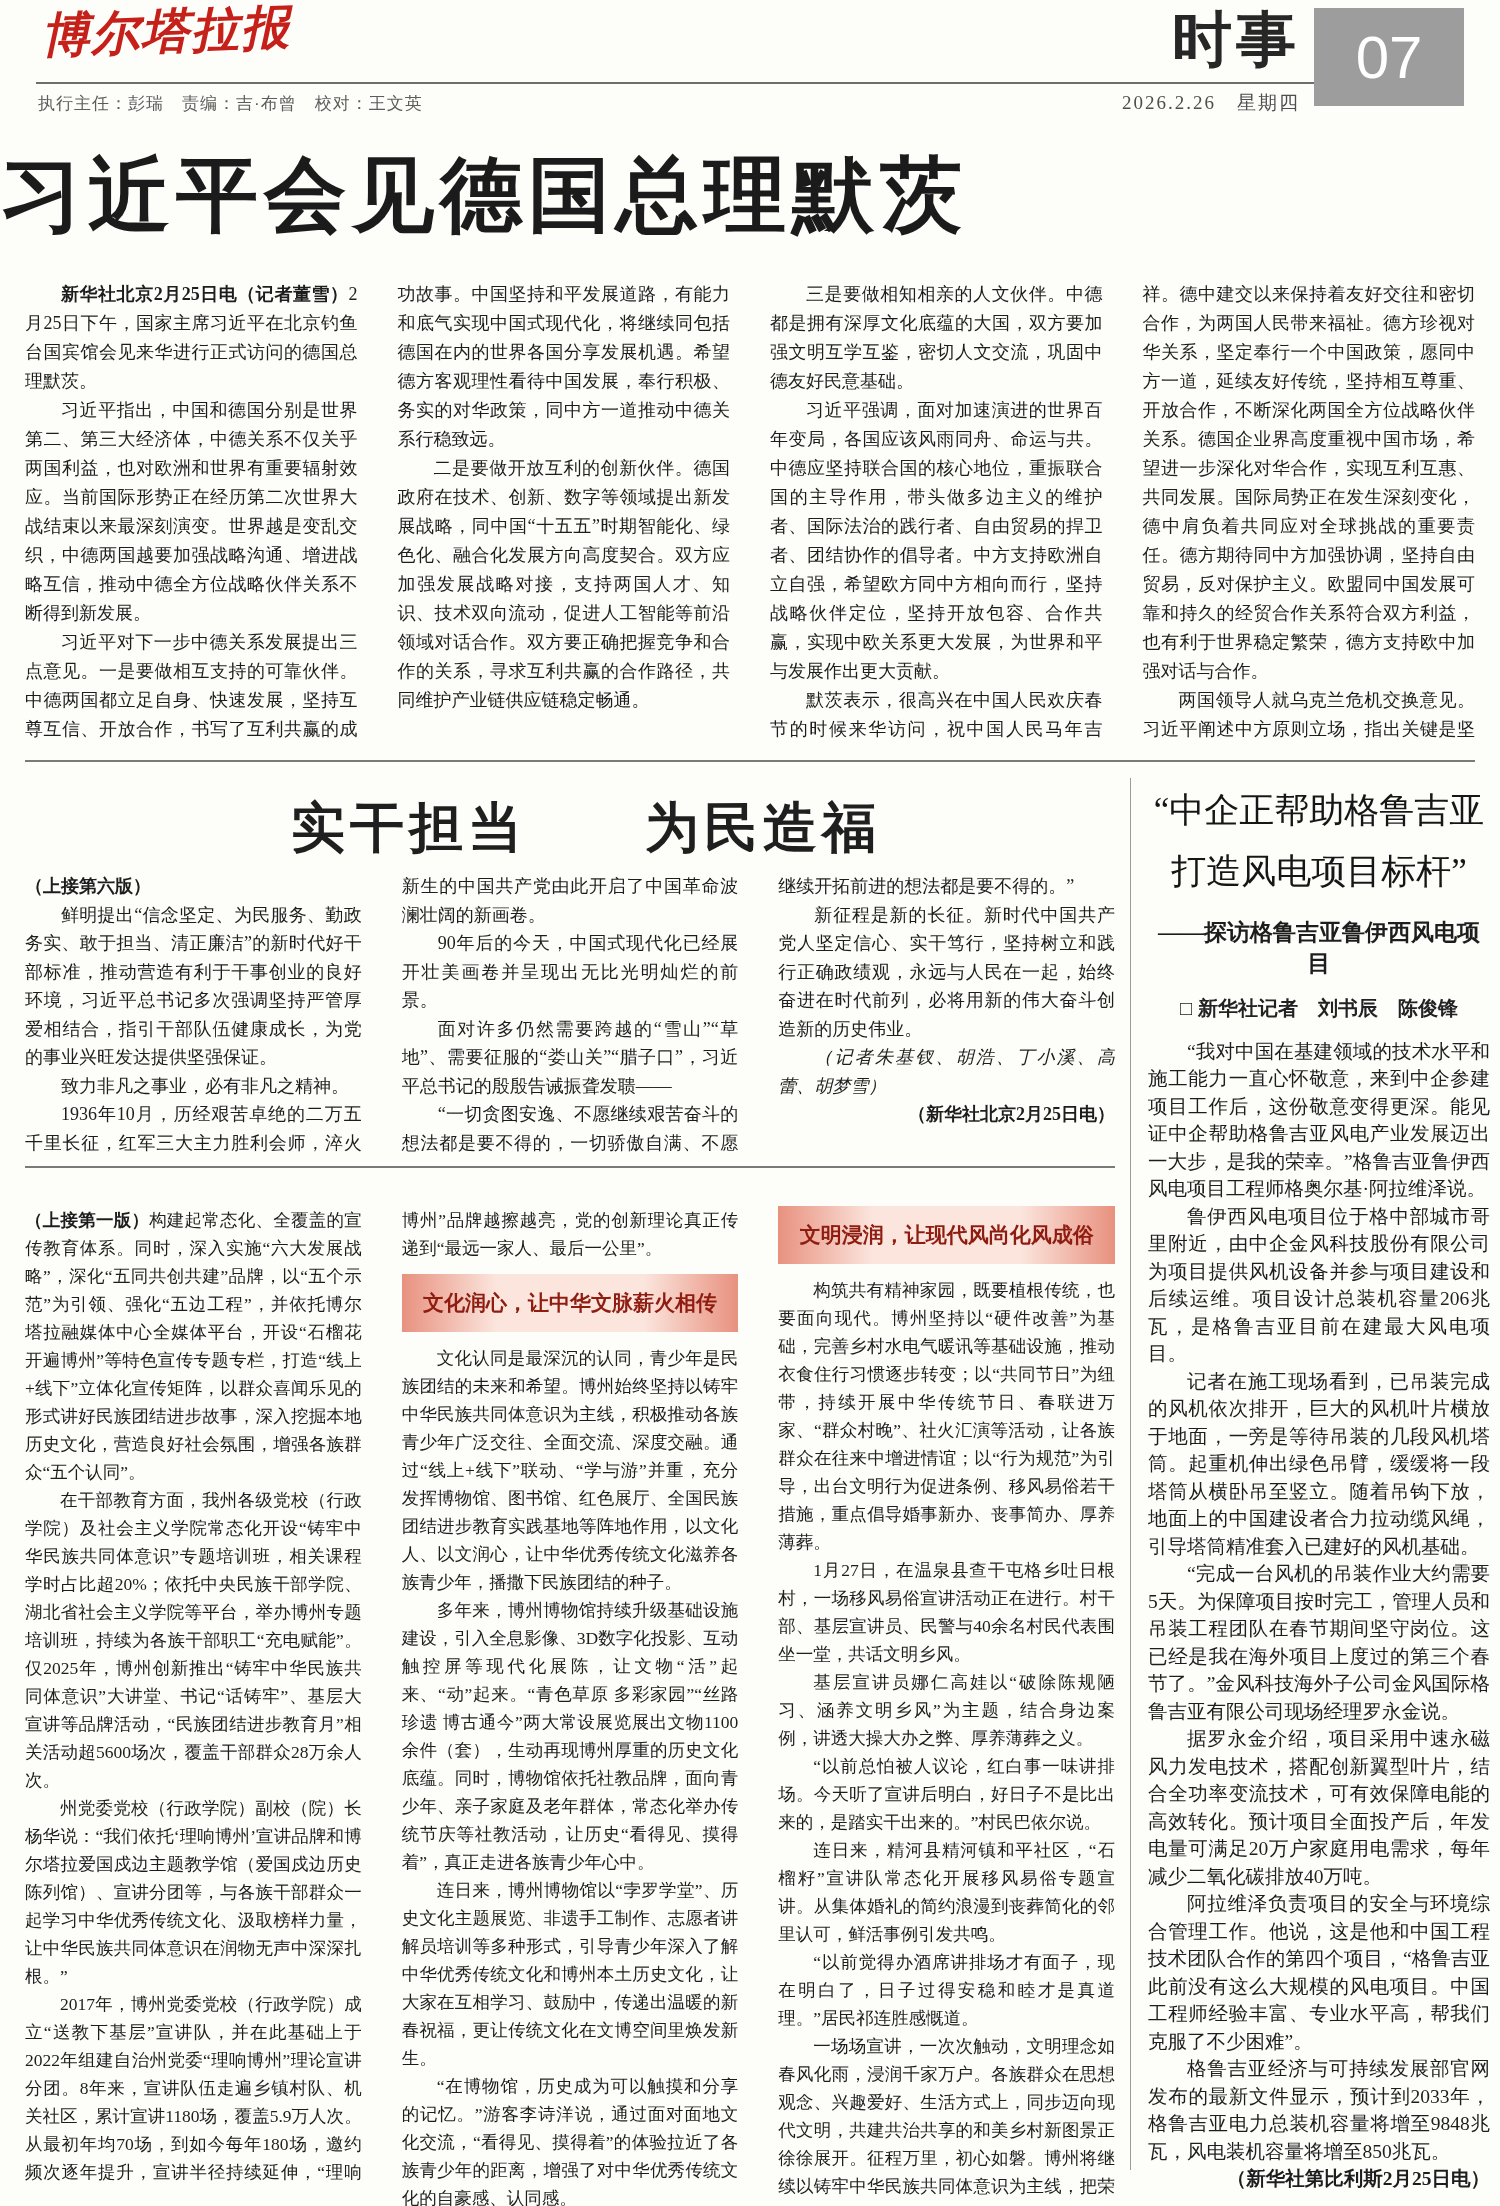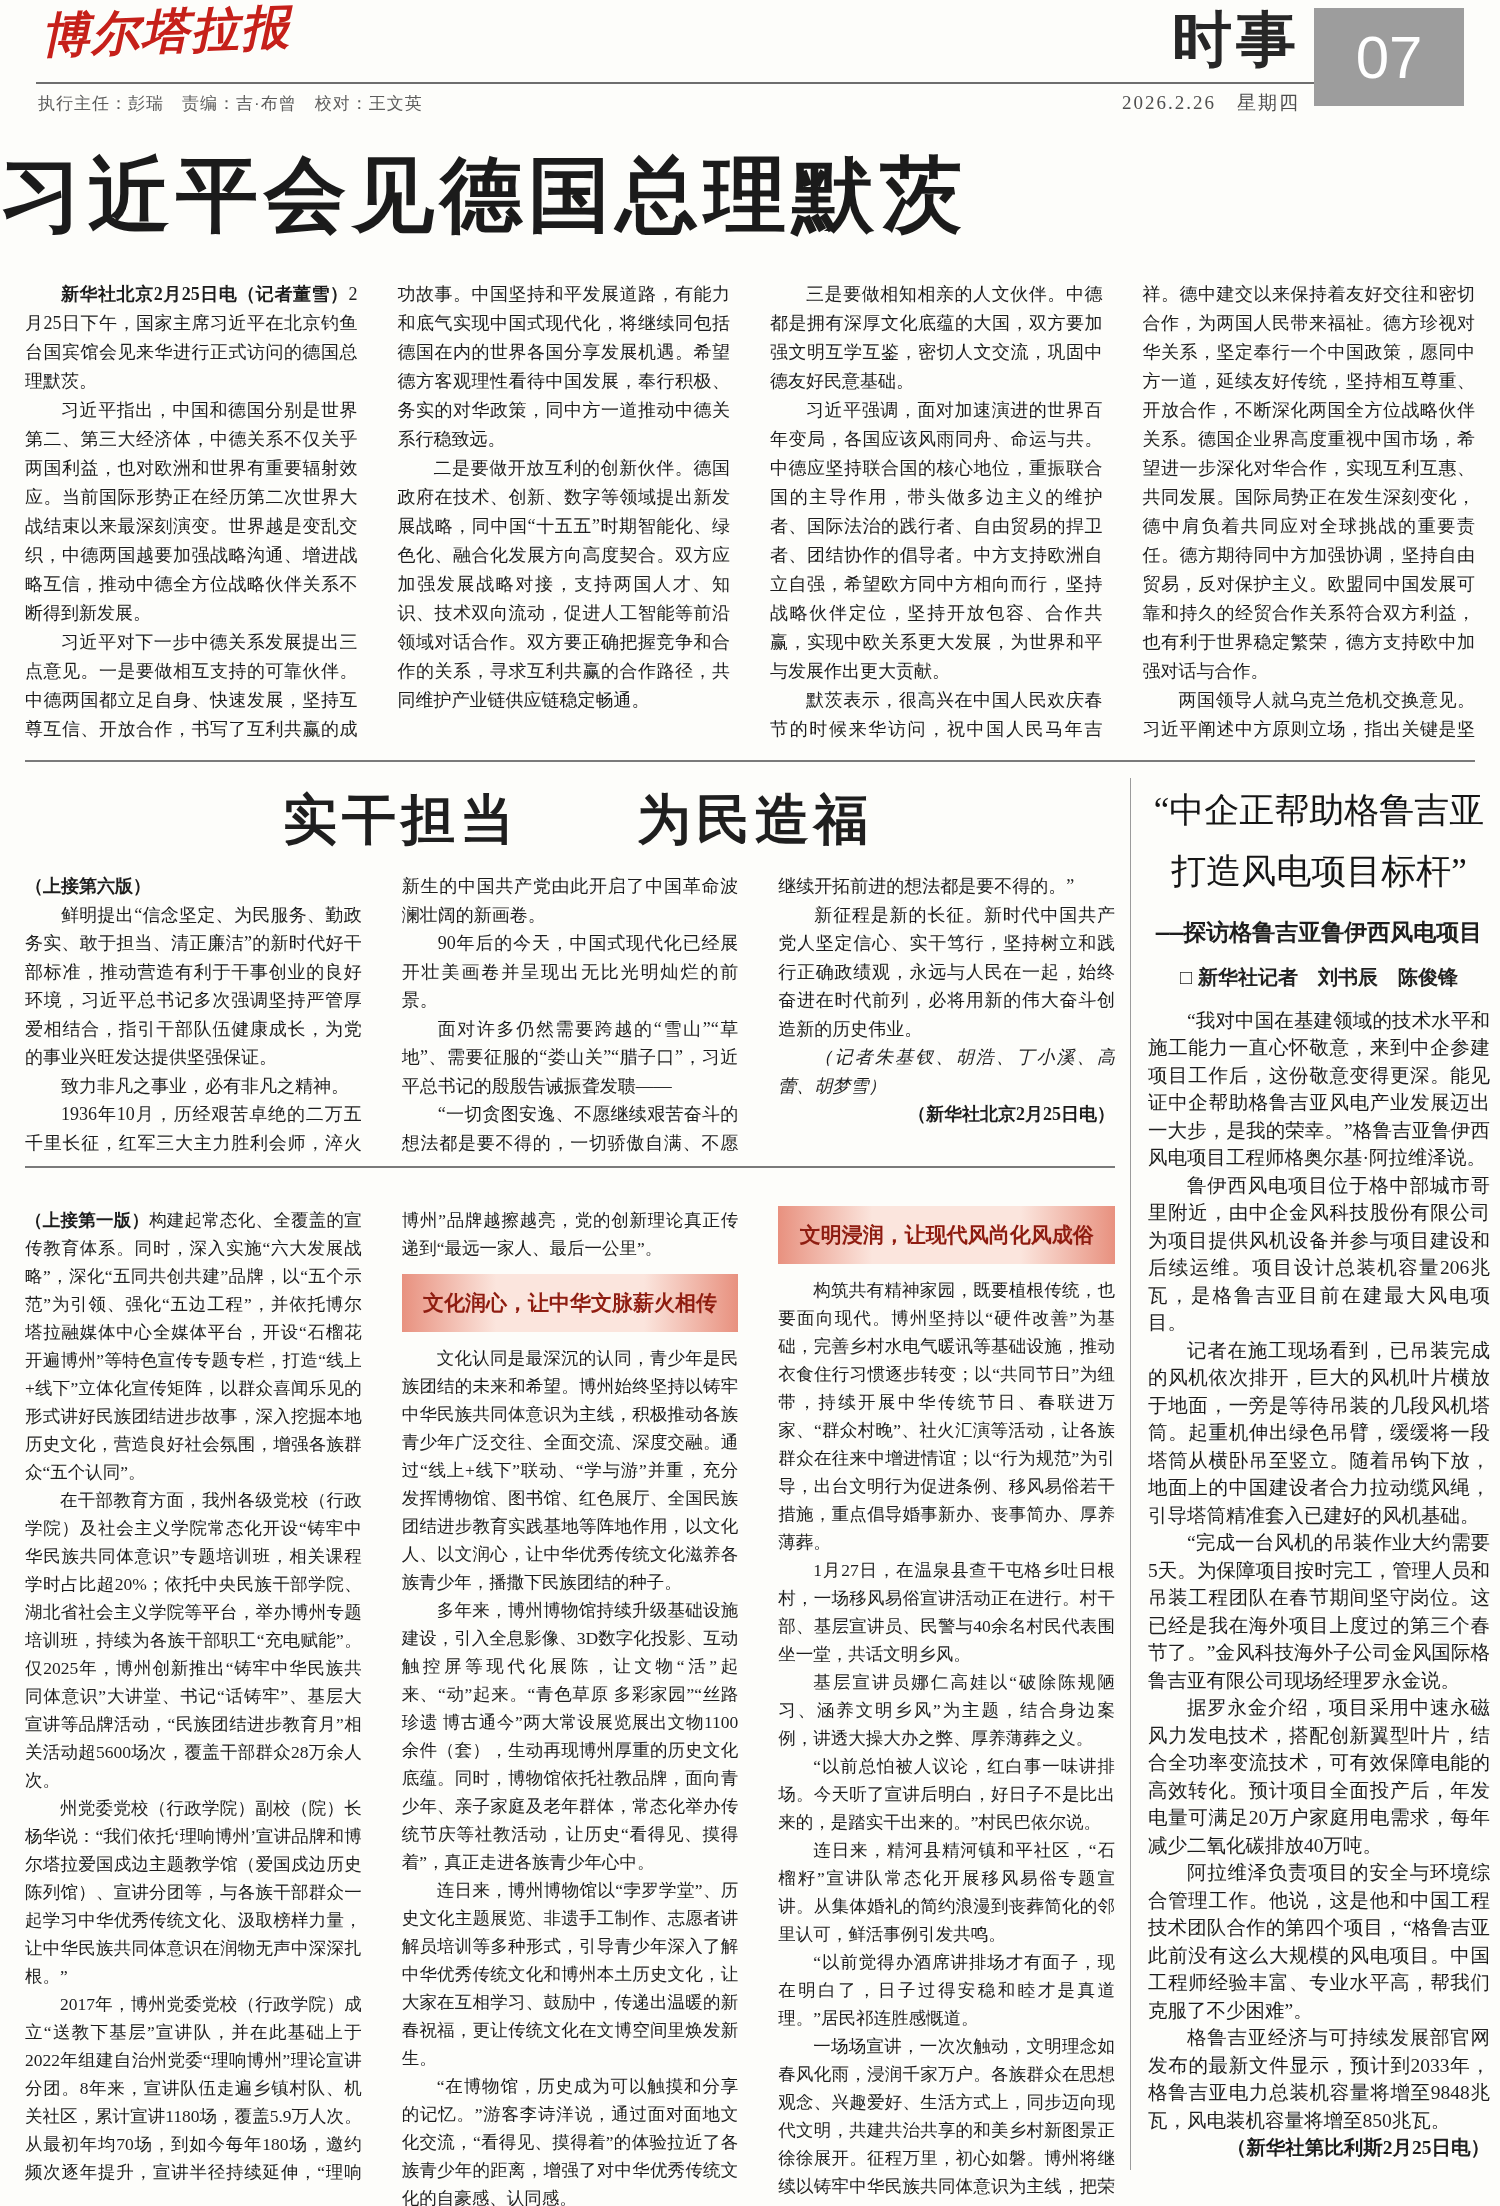--- a/index.html
+++ b/index.html
@@ -40,21 +40,21 @@
     column-count:4;column-gap:40px;column-fill:auto;
     font-size:18px;line-height:29px;text-align:justify;overflow:hidden;
   }
   p{margin:0;text-indent:2em;}
   .noind{text-indent:0;}
   .bold{font-weight:bold;}
   b{font-weight:bold;}
   .rule-h1{position:absolute;top:760px;left:25px;width:1450px;height:2px;background:#7a7a7a;}
   
   .mid-title{
-    position:absolute;top:776px;left:25px;width:1090px;margin:8px;text-align:center;
+    position:absolute;top:776px;left:25px;width:1090px;margin:16px;text-align:center;
     font-size:54px;font-weight:900;letter-spacing:5px;color:#1f1f1f;
     font-family:"Liberation Sans","DejaVu Sans",sans-serif;
   }
   .mid-cols{
     position:absolute;top:872px;left:25px;width:1090px;height:290px;
     column-count:3;column-gap:40px;column-fill:auto;
     font-size:18px;line-height:28.5px;text-align:justify;overflow:hidden;
   }
   .reporters{font-style:italic;}
   .dateline{text-align:right;font-weight:bold;text-indent:0;}
@@ -73,21 +73,21 @@
   }
   
   .v-rule{position:absolute;left:1130px;top:778px;width:1px;height:1392px;background:#9b9b9b;}
   .wind{position:absolute;left:1148px;top:780px;width:342px;}
   .wind-title{
     text-align:center;font-size:35px;font-weight:400;line-height:1.75;color:#161616;
     font-family:"Liberation Serif","DejaVu Serif",serif;
   }
   .wind-subtitle{
     text-align:center;font-size:23px;font-weight:bold;margin-top:14px;color:#1d1d1d;
-    font-family:Liberation Mono, monospace;
+    font-family:Liberation Serif, serif;
   }
   .wind-byline{
     text-align:center;font-size:20px;font-weight:bold;margin-top:16px;color:#222;
     font-family:"Liberation Sans","DejaVu Sans",sans-serif;
   }
   .byline-square{font-weight:normal;margin-right:6px;}
   .wind-body{margin-top:16px;font-size:19.5px;line-height:27.5px;text-align:justify;}
 </style>
 </head>
 <body>

